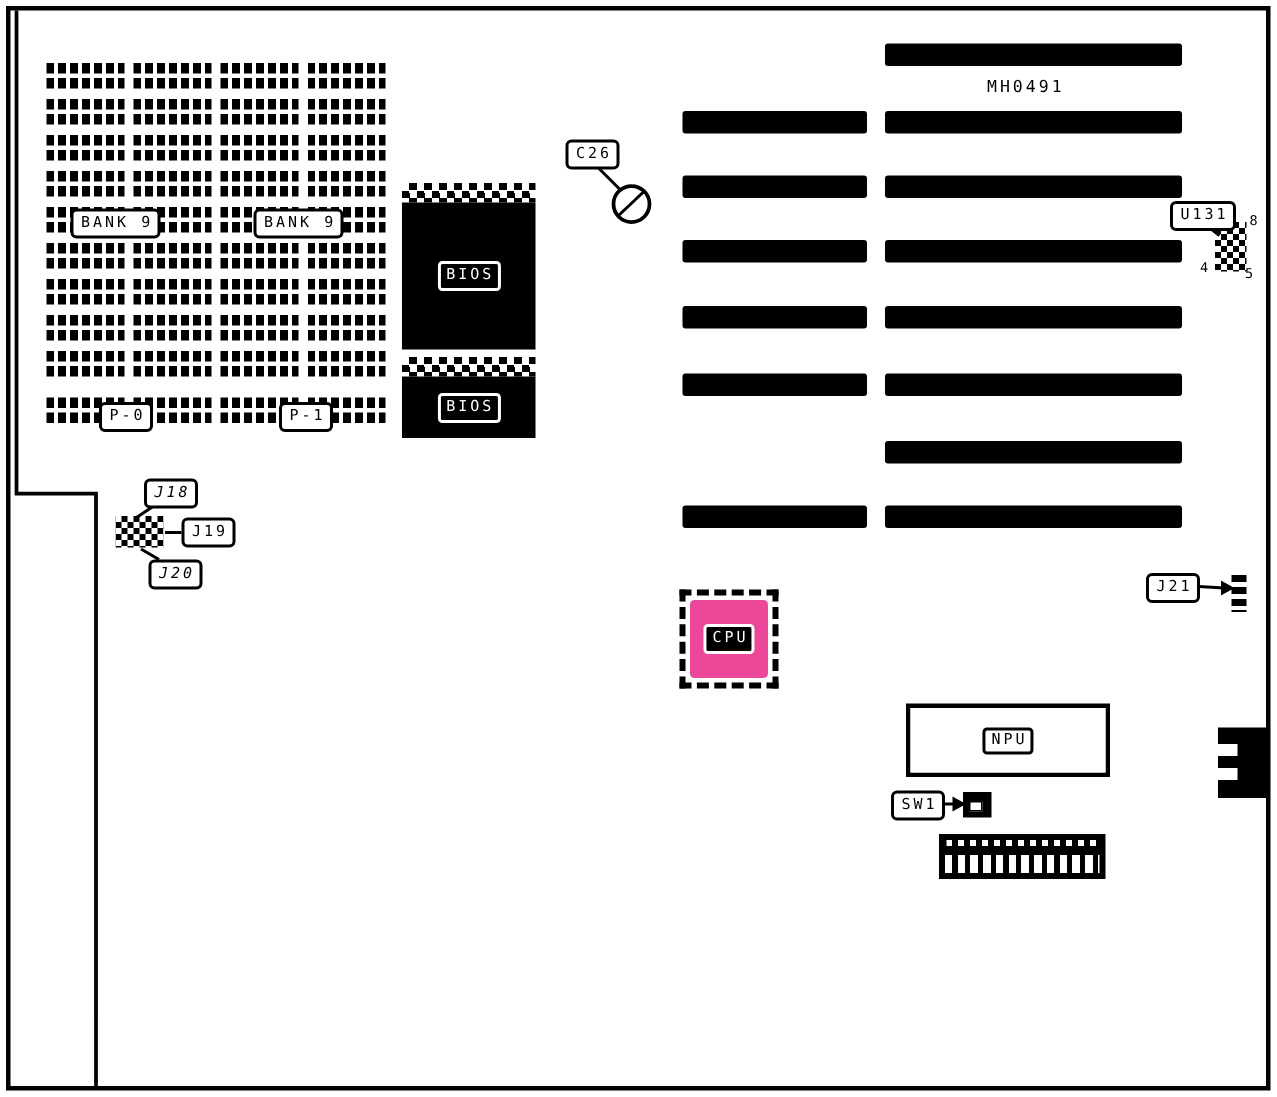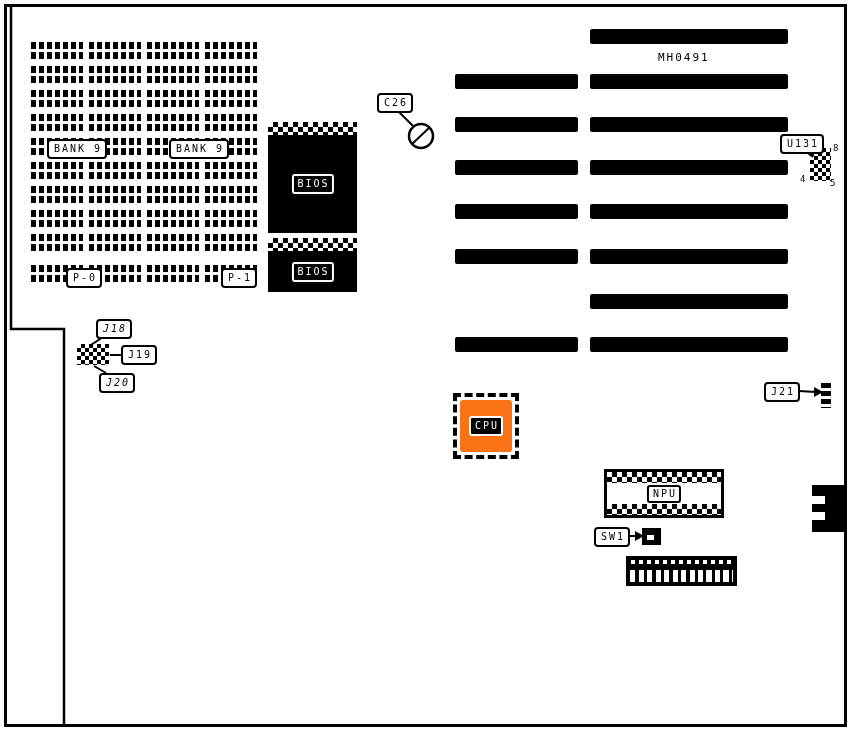--- a/index.html
+++ b/index.html
@@ -40,25 +40,25 @@
   .bios-pins { position:absolute; left:0; right:0; top:0; height:13px; }
   .bios-body { position:absolute; left:0; right:0; top:13px; bottom:0; background:#000; }
   .inv-label {
     position:absolute; left:50%; top:50%; transform:translate(-50%,-50%);
     border:2px solid #fff; border-radius:3px; color:#fff; background:#000;
     font-size:10px; letter-spacing:2px; line-height:1; padding:3px 2px 3px 4px; white-space:nowrap;
   }
 
   
   .cpu { position:absolute; left:453px; top:393px; width:66px; height:66px; border:4px dashed #000; }
-  .cpu-inner { position:absolute; inset:3px; background:#f97316; border-radius:3px;text-align:right; }
-
-  
-  .npu { position:absolute; left:604px; top:469px; width:120px; height:49px;
-         border:3px solid #000; background:#fff; display:flex; flex-direction:column; }
+  .cpu-inner { position:absolute; inset:3px; background:#ec4899; border-radius:3px;text-align:right; }
+
+  
+  .npu { position:absolute; left:604px; top:469px; width:136px; height:49px;
+         border:3px solid #000; background:#fff; display:flex; flex-direction:row; }
   .npu-band { height:11px; }
   .npu-mid  { flex:1; position:relative; background:#fff; }
   .npu-label {
     position:absolute; left:50%; top:50%; transform:translate(-50%,-50%);
     border:2px solid #000; border-radius:3px; background:#fff; color:#000;
     font-size:10px; letter-spacing:2px; line-height:1; padding:2px 2px 2px 4px; white-space:nowrap;
   }
 
   
   .jblock   { position:absolute; left:77px;  top:344px; width:32px; height:21px; }
@@ -158,21 +158,21 @@
       <div class="slot" style="left: 455px; top: 249px; width: 123px;"></div>
       <div class="slot" style="left: 590px; top: 249px; width: 198px;"></div>
       <div class="slot" style="left: 590px; top: 294px; width: 198px;"></div>
       <div class="slot" style="left: 455px; top: 337px; width: 123px;"></div>
       <div class="slot" style="left: 590px; top: 337px; width: 198px;"></div>
     </div>
 
   <div class="lbl" style="left:47px;top:139px;">BANK 9</div>
   <div class="lbl" style="left:169px;top:139px;">BANK 9</div>
   <div class="lbl" style="left:66px;top:268px;">P-0</div>
-  <div class="lbl" style="left:186px;top:268px;margin-left:35px;">P-1</div>
+  <div class="lbl" style="left:186px;top:268px;">P-1</div>
 
   <div class="bios-chip" style="left:268px;top:122px;height:111px;">
     <div class="bios-pins checker"></div>
     <div class="bios-body">
       <span class="inv-label">BIOS</span>
     </div>
   </div>
   <div class="bios-chip" style="left:268px;top:238px;height:54px;">
     <div class="bios-pins checker"></div>
     <div class="bios-body">

